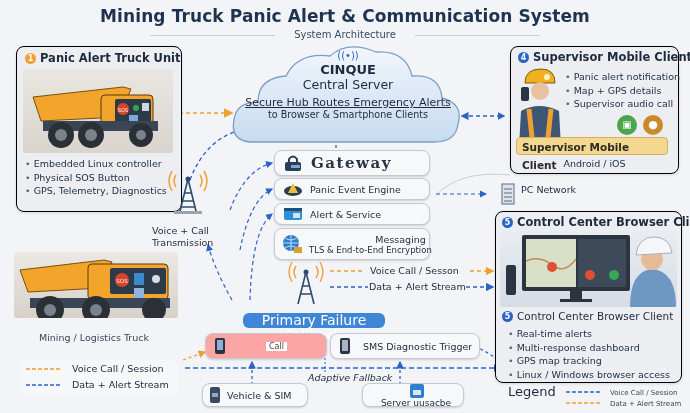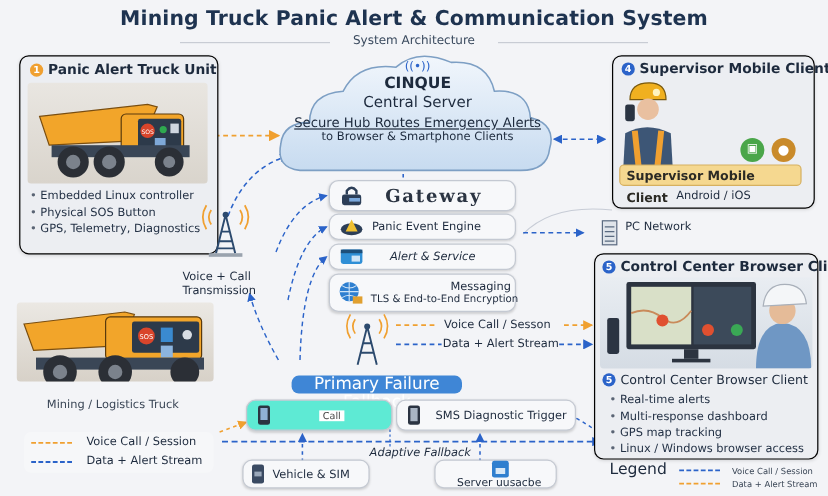--- a/index.html
+++ b/index.html
@@ -128,36 +128,36 @@
   <div style="font-size:11px;color:#1d2a3d;line-height:12px;margin-top:4px;text-decoration:underline;">Secure Hub Routes Emergency Alerts</div>
   <div style="font-size:9.6px;color:#1d2a3d;line-height:12px;">to Browser &amp; Smartphone Clients</div>
 </div>
 
 <div class="abs pill" style="left:274px;top:150px;width:154px;height:24px;">
   <svg width="22" height="18" style="margin-left:8px;">
       <rect x="2" y="8" width="16" height="9" rx="2" fill="#2c3e57"></rect>
       <path d="M6,8 V5 Q10,0 14,5 V8" stroke="#2c3e57" stroke-width="2" fill="none"></path>
       <rect x="8" y="11" width="9" height="3" fill="#7aa8dc"></rect>
     </svg>
-  <span style="font-size:15px;font-weight:bold;letter-spacing:1.5px;color:#2b3442;margin-left:16px;font-family:'DejaVu Serif',serif;">Gateway</span>
+  <span style="font-size:15px;font-weight:bold;letter-spacing:1.5px;color:#2b3442;margin-left:6px;font-family:'DejaVu Serif',serif;">Gateway</span>
 </div>
 <div class="abs pill" style="left:274px;top:178px;width:154px;height:20px;">
   <svg width="20" height="14" style="margin-left:8px;">
       <ellipse cx="10" cy="9" rx="9" ry="5" fill="#2c3e57"></ellipse>
       <polygon points="10,1 15,11 5,11" fill="#f0c030"></polygon>
     </svg>
   <span class="lbl" style="margin-left:7px;">Panic Event Engine</span>
 </div>
 <div class="abs pill" style="left:274px;top:203px;width:154px;height:20px;">
   <svg width="20" height="14" style="margin-left:8px;">
       <rect x="1" y="1" width="18" height="12" rx="2" fill="#2f8fd6"></rect>
       <rect x="1" y="1" width="18" height="3" fill="#1d4f7a"></rect>
       <rect x="10" y="6" width="7" height="5" fill="#cfe4f6"></rect>
     </svg>
-  <span class="lbl" style="margin-left:22px;font-style:italic;">Alert &amp; Service</span>
+  <span class="lbl" style="margin-left:7px;">Alert &amp; Service</span>
 </div>
 <div class="abs pill" style="left:274px;top:228px;width:154px;height:30px;">
   <svg width="22" height="22" style="margin-left:6px;">
       <circle cx="10" cy="10" r="8" fill="#2e7fd0"></circle>
       <path d="M2,10 H18 M10,2 V18 M4,5 Q10,9 16,5 M4,15 Q10,11 16,15" stroke="#cfe4f6" stroke-width="0.9" fill="none"></path>
       <rect x="13" y="14" width="8" height="6" fill="#e0a030"></rect>
     </svg>
   <div style="margin-left:6px;flex:1;">
     <div class="lbl" style="text-align:right;padding-right:6px;font-size:9.5px;">Messaging</div>
     <div class="lbl" style="font-size:8.5px;">TLS &amp; End-to-End Encryption</div>
@@ -169,20 +169,25 @@
     <span class="num blue">4</span><span>Supervisor Mobile Client</span>
   </div>
   <svg class="abs" style="left:4px;top:18px;" width="50" height="82">
     <path d="M10,18 Q10,4 26,4 Q40,4 40,18 Z" fill="#f0b020" stroke="#7a5a10"></path>
     <circle cx="32" cy="12" r="3" fill="#fff4c0"></circle>
     <circle cx="25" cy="26" r="9" fill="#e9c0a0"></circle>
     <path d="M4,82 L6,46 Q24,36 44,46 L46,82 Z" fill="#3d5676"></path>
     <path d="M14,44 L18,82 M36,44 L32,82" stroke="#f0a030" stroke-width="5"></path>
     <rect x="6" y="22" width="8" height="14" rx="2" fill="#2a3442"></rect>
   </svg>
+  <ul class="bul abs" style="left:54px;top:23px;">
+    <li>Panic alert notification</li>
+    <li>Map + GPS details</li>
+    <li>Supervisor audio call</li>
+  </ul>
   <div class="abs" style="left:106px;top:68px;width:20px;height:20px;border-radius:50%;background:#4aa64a;color:#fff;font-size:10px;text-align:center;line-height:20px;">▣</div>
   <div class="abs" style="left:132px;top:68px;width:20px;height:20px;border-radius:50%;background:#c98a2a;color:#fff;font-size:11px;text-align:center;line-height:20px;">●</div>
   <div class="abs" style="left:5px;top:90px;width:152px;height:18px;background:#f5d890;border:1px solid #d6b060;border-radius:4px;font-size:10.5px;font-weight:bold;line-height:18px;padding-left:5px;box-sizing:border-box;color:#2b2a24;">Supervisor Mobile Client</div>
   <div class="abs lbl" style="left:0;top:111px;width:167px;text-align:center;">Android / iOS</div>
 </div>
 
 <svg class="abs" style="left:501px;top:183px;" width="14" height="22">
   <rect x="1" y="1" width="12" height="20" fill="#dfe4ea" stroke="#5a6a80"></rect>
   <path d="M3,6 H11 M3,10 H11 M3,14 H11 M3,18 H11" stroke="#5a6a80"></path>
 </svg>
@@ -252,21 +257,21 @@
 <div class="abs" style="left:20px;top:360px;width:158px;height:34px;background:#f6f7f9;border-radius:6px;">
   <svg class="abs" style="left:6px;top:7px;" width="40" height="20">
     <path d="M0,2 H36" stroke="#f0a030" stroke-width="1.5" stroke-dasharray="4,2"></path>
     <path d="M0,18 H36" stroke="#2b63c9" stroke-width="1.5" stroke-dasharray="4,2"></path>
   </svg>
   <div class="abs lbl" style="left:52px;top:3px;">Voice Call / Session</div>
   <div class="abs lbl" style="left:52px;top:19px;">Data + Alert Stream</div>
 </div>
 
 <div class="abs" style="left:243px;top:313px;width:142px;height:15px;background:#3f86d6;border-radius:6px;color:#fff;font-size:14px;text-align:center;line-height:15px;">Primary Failure Fallback</div>
-<div class="abs pill" style="left:205px;top:333px;width:120px;height:24px;background:#5eead4;">
+<div class="abs pill" style="left:205px;top:333px;width:120px;height:24px;background:#fca5a5;">
   <svg width="12" height="18" style="margin-left:8px;">
       <rect x="1" y="1" width="10" height="16" rx="2" fill="#2b3442"></rect>
       <rect x="3" y="3" width="6" height="10" fill="#8fb0d6"></rect>
     </svg>
   <span style="margin-left:40px;font-size:8px;color:#444;background:#fff;padding:0 3px;">Call</span>
 </div>
 <div class="abs pill" style="left:330px;top:333px;width:148px;height:24px;">
   <svg width="12" height="18" style="margin-left:8px;">
       <rect x="1" y="1" width="10" height="16" rx="2" fill="#2b3442"></rect>
       <rect x="3" y="3" width="6" height="11" fill="#a9b5c4"></rect>

